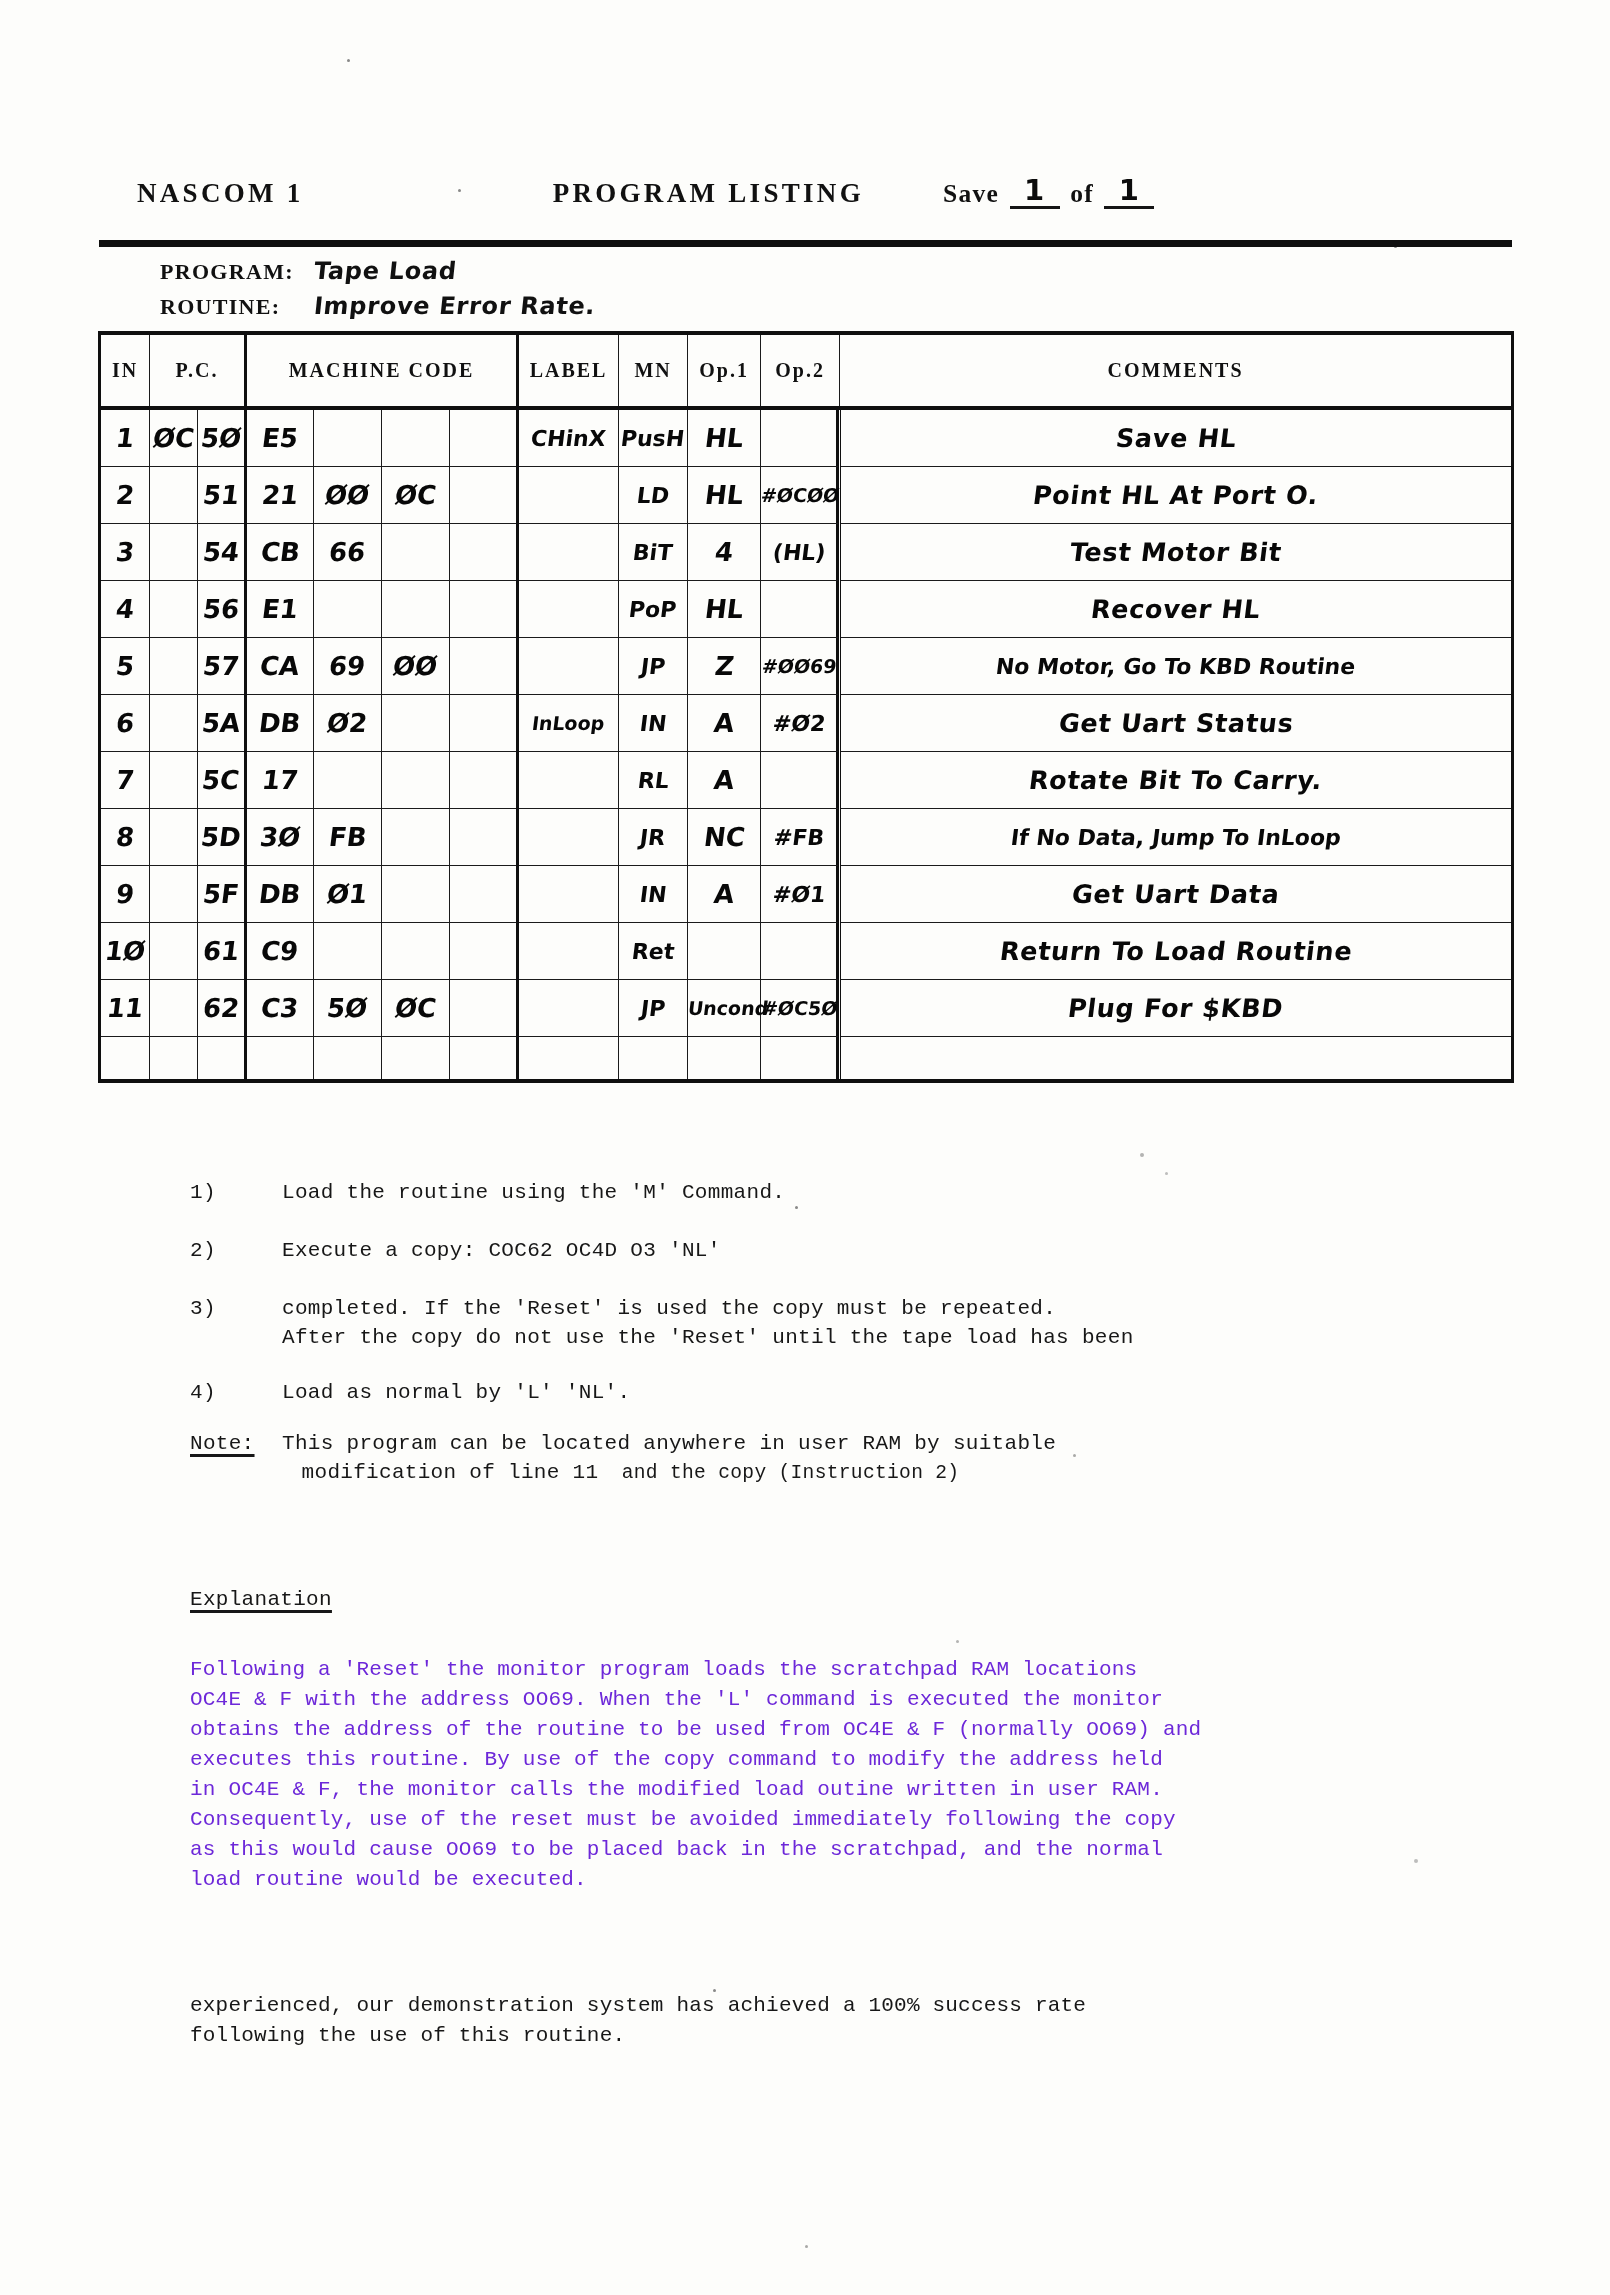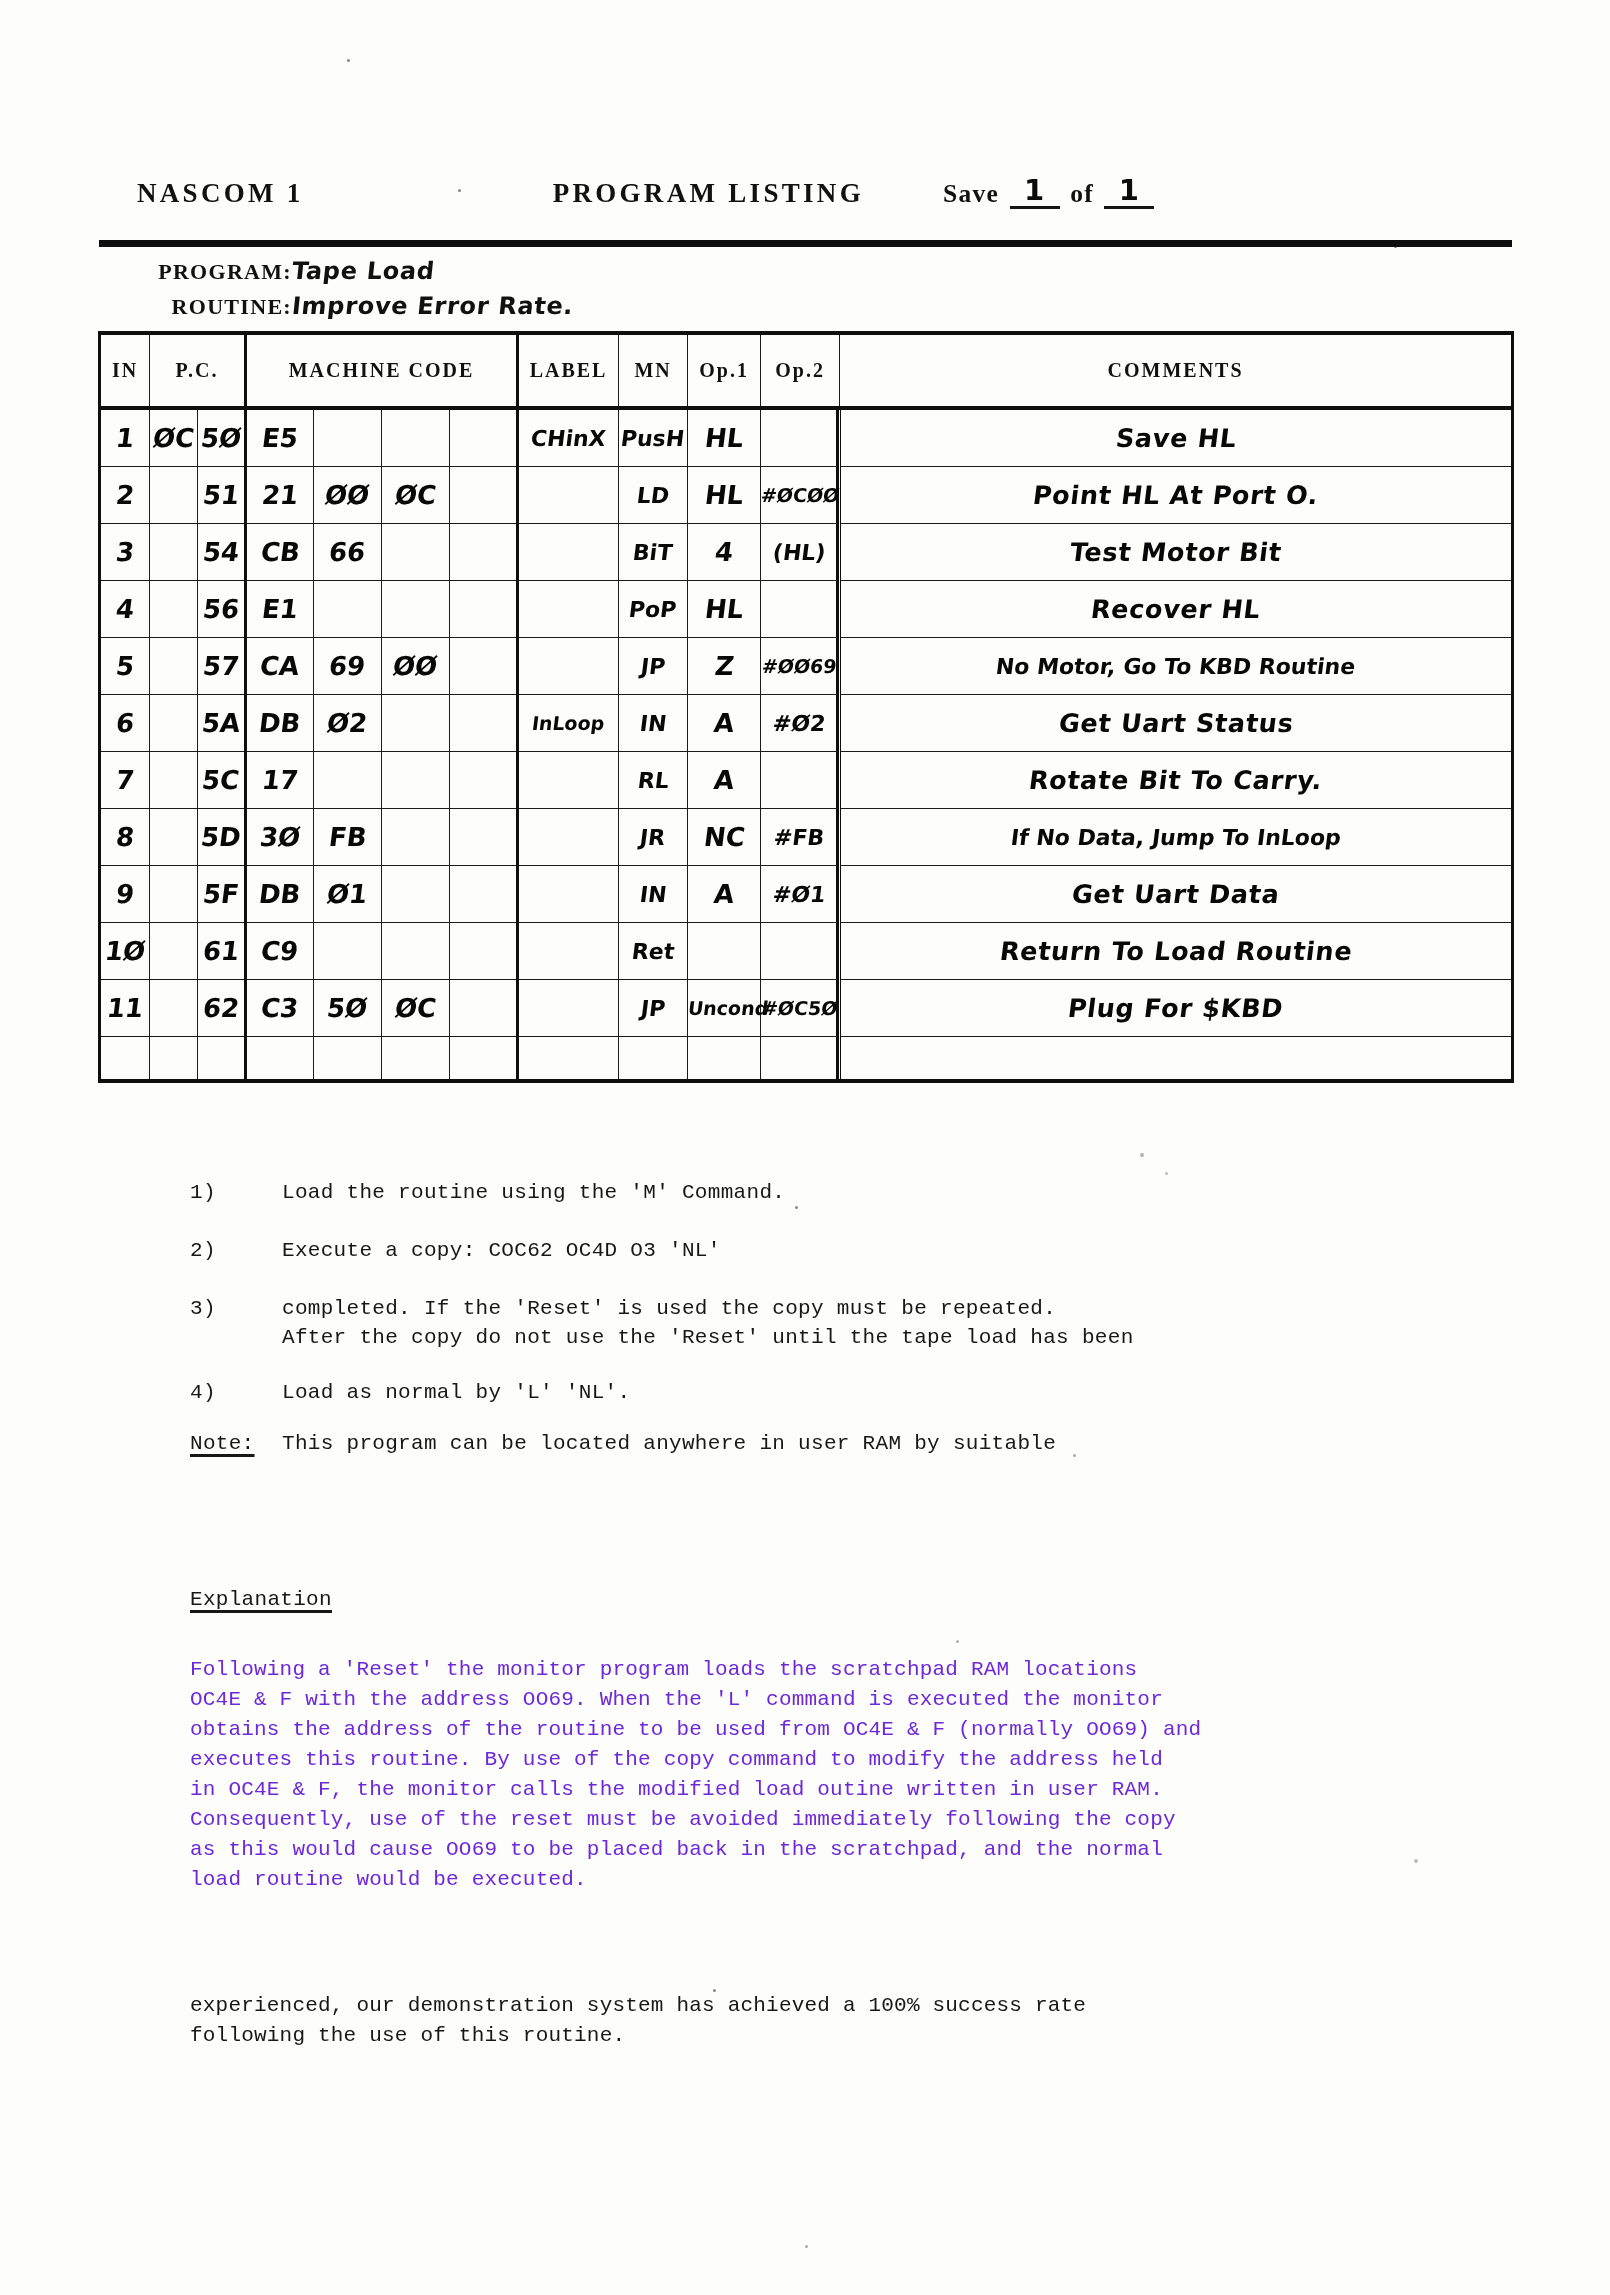--- a/index.html
+++ b/index.html
@@ -76,29 +76,28 @@
     color: #0b0b0b;
   }
 
   
   .rule-thick {
     position: absolute;
     background: #0f0f0f;
   }
   .prog-block {
     position: absolute;
-    left: 138px;
+    left: 160px;
     top: 254px;
     width: 1244px;
     font-family: "Liberation Serif", serif;
     font-weight: bold;
     font-size: 22px;
     letter-spacing: 1.3px;
     line-height: 35px;
-    text-align: right;
   }
   .prog-row { display: flex; align-items: baseline; }
   .prog-lab { width: 154px; }
   .prog-val {
     font-family: "DejaVu Sans", sans-serif;
     font-weight: bold;
     font-size: 24px;
     letter-spacing: 0.7px;
     transform: skewX(-6deg);
     display: inline-block;
@@ -503,20 +502,24 @@
       <span class="note-num">4)</span>
       <span class="note-body">
         <span class="note-line">Load as normal by 'L' 'NL'.</span>
       </span>
     </div>
 
     <div class="note-callout">
       <span class="note-num">Note:</span>
       <span class="note-body">
         <span class="note-line">This program can be located anywhere in user RAM by suitable</span>
+        <span class="note-line" style="margin-left:19.6px;">
+          <span class="note-cont-indent">modification of line 11</span>
+          <span class="note-cont-indent" style="font-size:19.6px;margin-left:10.5px;">and the copy (Instruction 2)</span>
+        </span>
       </span>
     </div>
 
   </div>
 
   <div class="explanation-head">Explanation</div>
 
   <div class="explanation-body">
     <span class="ln">Following a 'Reset' the monitor program loads the scratchpad RAM locations</span>
     <span class="ln">OC4E &amp; F with the address OO69.    When the 'L' command is executed the monitor</span>

